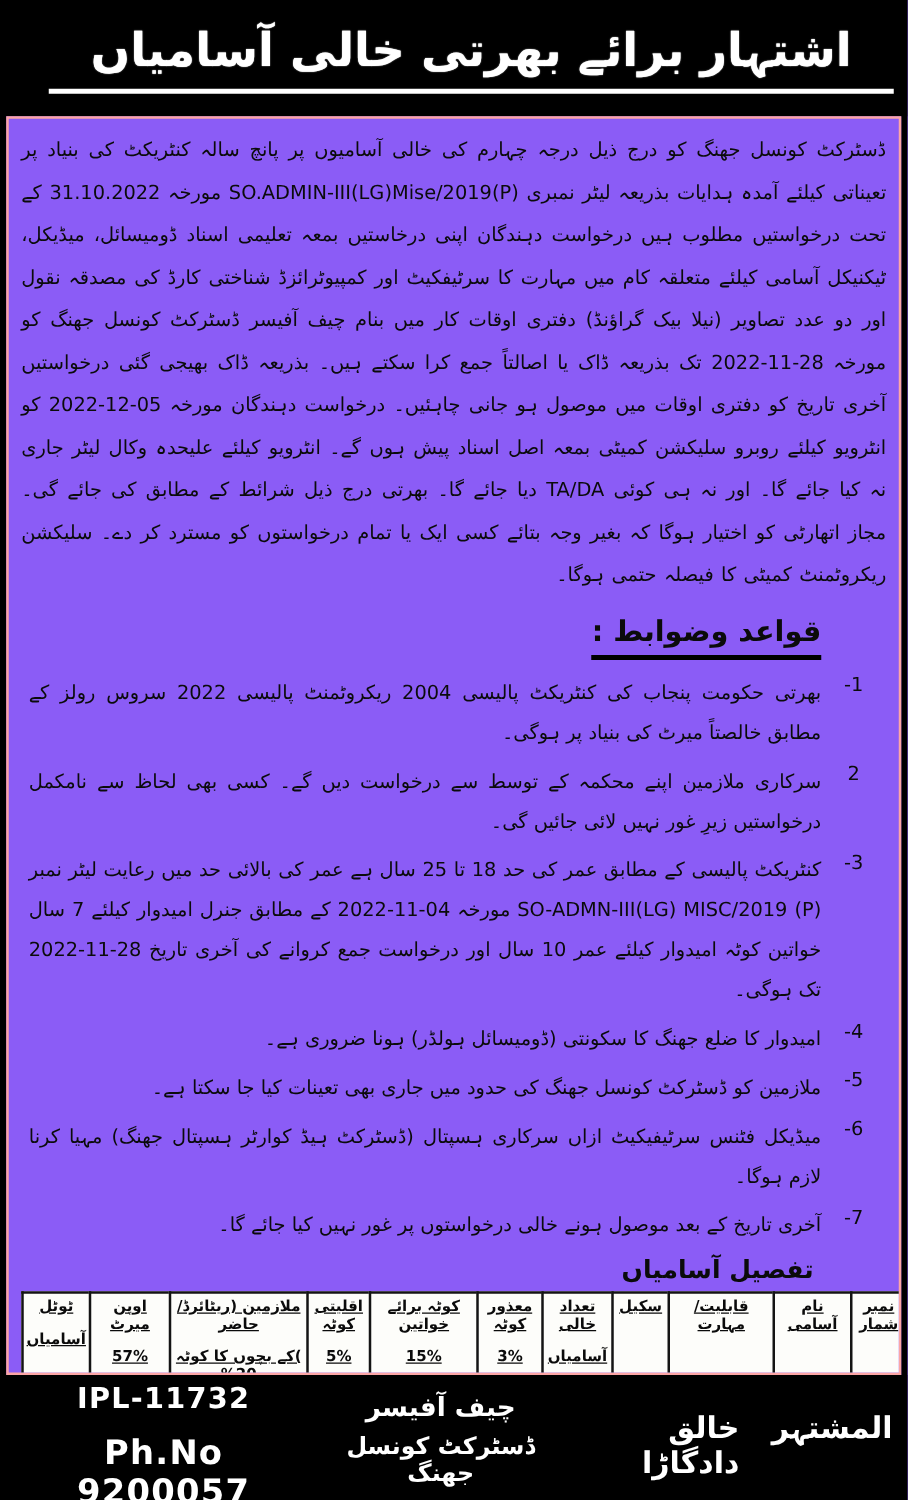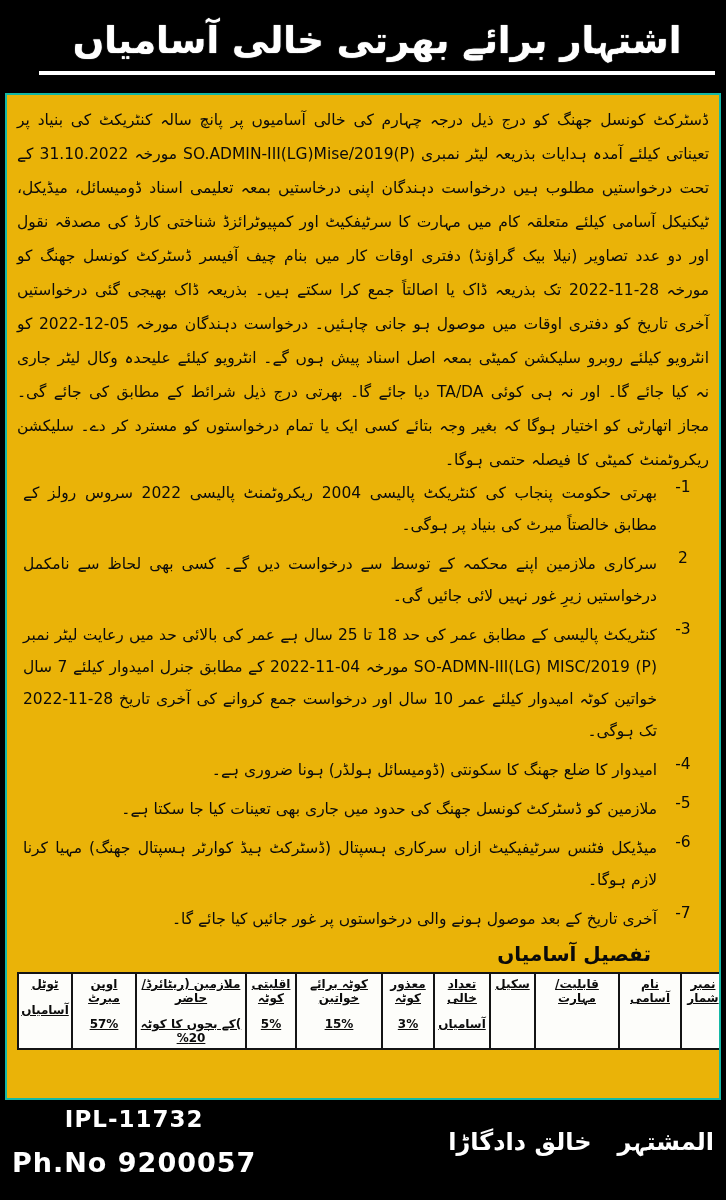--- a/index.html
+++ b/index.html
@@ -29,22 +29,22 @@
     border-bottom: 4px solid #fff;
     padding: 0 34px 9px 34px;
     white-space: nowrap;
     text-shadow: 0 0 1px #fff;
   }
 
   
   .sheet {
     flex: 1 1 auto;
     margin: 0 5px;
-    background: #eab308;
-    border: 2px solid #14b8a6;
+    background: #8b5cf6;
+    border: 2px solid #fca5a5;
     padding: 8px 10px 4px 10px;
     overflow: hidden;
   }
   .intro {
     margin: 0;
     direction: rtl;
     text-align: justify;
     font-size: 15.5px;
     line-height: 34px;
     word-spacing: 1px;
@@ -148,20 +148,21 @@
 <div class="page">
 
   <header class="topband">
     <h1 class="ad-title">اشتہار برائے بھرتی خالی آسامیاں</h1>
   </header>
 
   <main class="sheet">
 
     <p class="intro">ڈسٹرکٹ کونسل جھنگ کو درج ذیل درجہ چہارم کی خالی آسامیوں پر پانچ سالہ کنٹریکٹ کی بنیاد پر تعیناتی کیلئے آمدہ ہدایات بذریعہ لیٹر نمبری (SO.ADMIN-III(LG)Mise/2019(P مورخہ 31.10.2022 کے تحت درخواستیں مطلوب ہیں درخواست دہندگان اپنی درخاستیں بمعہ تعلیمی اسناد ڈومیسائل، میڈیکل، ٹیکنیکل آسامی کیلئے متعلقہ کام میں مہارت کا سرٹیفکیٹ اور کمپیوٹرائزڈ شناختی کارڈ کی مصدقہ نقول اور دو عدد تصاویر (نیلا بیک گراؤنڈ) دفتری اوقات کار میں بنام چیف آفیسر ڈسٹرکٹ کونسل جھنگ کو مورخہ 28-11-2022 تک بذریعہ ڈاک یا اصالتاً جمع کرا سکتے ہیں۔ بذریعہ ڈاک بھیجی گئی درخواستیں آخری تاریخ کو دفتری اوقات میں موصول ہو جانی چاہئیں۔ درخواست دہندگان مورخہ 05-12-2022 کو انٹرویو کیلئے روبرو سلیکشن کمیٹی بمعہ اصل اسناد پیش ہوں گے۔ انٹرویو کیلئے علیحدہ وکال لیٹر جاری نہ کیا جائے گا۔ اور نہ ہی کوئی TA/DA دیا جائے گا۔ بھرتی درج ذیل شرائط کے مطابق کی جائے گی۔ مجاز اتھارٹی کو اختیار ہوگا کہ بغیر وجہ بتائے کسی ایک یا تمام درخواستوں کو مسترد کر دے۔ سلیکشن ریکروٹمنٹ کمیٹی کا فیصلہ حتمی ہوگا۔</p>
 
+    <h2 class="rules-heading">قواعد وضوابط :</h2>
 
     <div class="rules">
       <div class="rule">
         <div class="rule-num">-1</div>
         <div class="rule-text">بھرتی حکومت پنجاب کی کنٹریکٹ پالیسی 2004 ریکروٹمنٹ پالیسی 2022 سروس رولز کے مطابق خالصتاً میرٹ کی بنیاد پر ہوگی۔</div>
       </div>
       <div class="rule">
         <div class="rule-num">2</div>
         <div class="rule-text">سرکاری ملازمین اپنے محکمہ کے توسط سے درخواست دیں گے۔ کسی بھی لحاظ سے نامکمل درخواستیں زیرِ غور نہیں لائی جائیں گی۔</div>
       </div>
@@ -176,21 +177,21 @@
       <div class="rule">
         <div class="rule-num">-5</div>
         <div class="rule-text">ملازمین کو ڈسٹرکٹ کونسل جھنگ کی حدود میں جاری بھی تعینات کیا جا سکتا ہے۔</div>
       </div>
       <div class="rule">
         <div class="rule-num">-6</div>
         <div class="rule-text">میڈیکل فٹنس سرٹیفیکیٹ ازاں سرکاری ہسپتال (ڈسٹرکٹ ہیڈ کوارٹر ہسپتال جھنگ) مہیا کرنا لازم ہوگا۔</div>
       </div>
       <div class="rule">
         <div class="rule-num">-7</div>
-        <div class="rule-text">آخری تاریخ کے بعد موصول ہونے والی درخواستوں پر غور جائیں کیا جائے گا۔</div>
+        <div class="rule-text">آخری تاریخ کے بعد موصول ہونے خالی درخواستوں پر غور نہیں کیا جائے گا۔</div>
       </div>
     </div>
 
     <h3 class="table-heading">تفصیل آسامیاں</h3>
 
     <table class="vacancies" dir="rtl">
       <colgroup>
         <col class="c-serial">
           <col class="c-name">
           <col class="c-qual">
@@ -222,20 +223,22 @@
     </table>
 
   </main>
 
   <footer class="botband">
     <div class="f-left">
       <div class="ipl">IPL-11732</div>
       <div class="phone">Ph.No 9200057</div>
     </div>
     <div class="f-center">
+      <div class="sig-title">چیف آفیسر</div>
+      <div class="sig-org">ڈسٹرکٹ کونسل جھنگ</div>
     </div>
     <div class="f-right">
       <span class="adv-label">المشتہر</span>
       <span class="adv-name">خالق دادگاڑا</span>
     </div>
   </footer>
 
 </div>
 
 </body></html>

